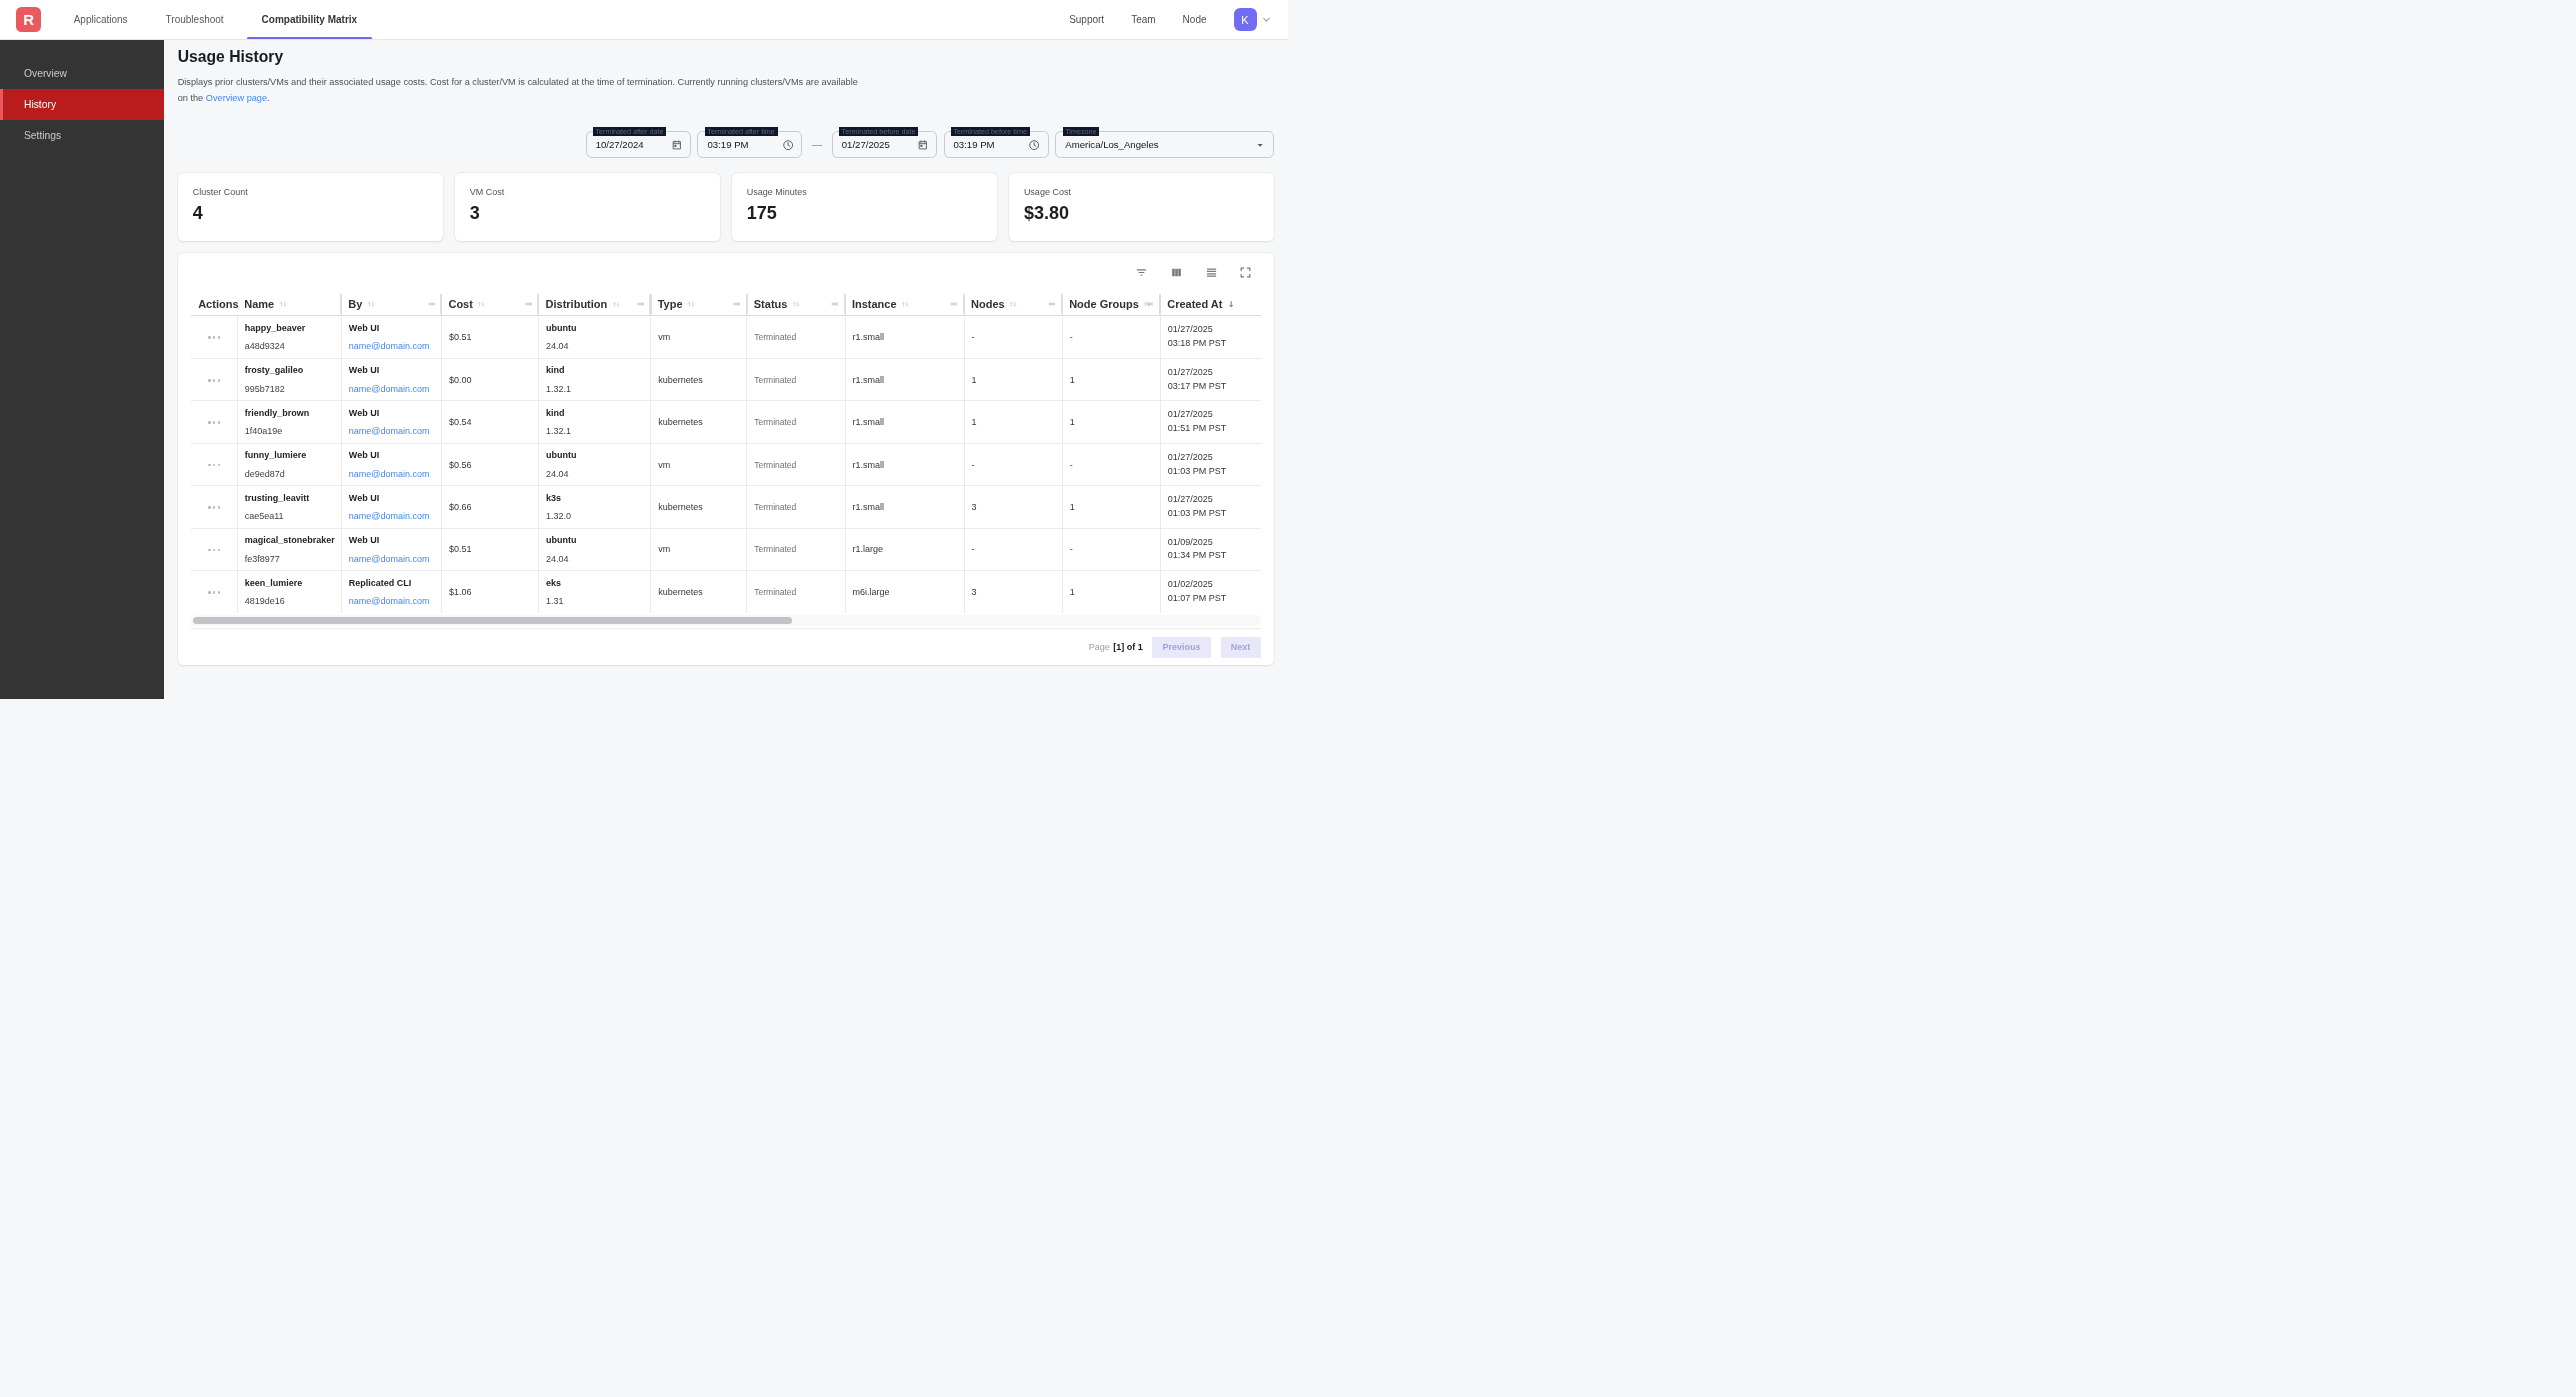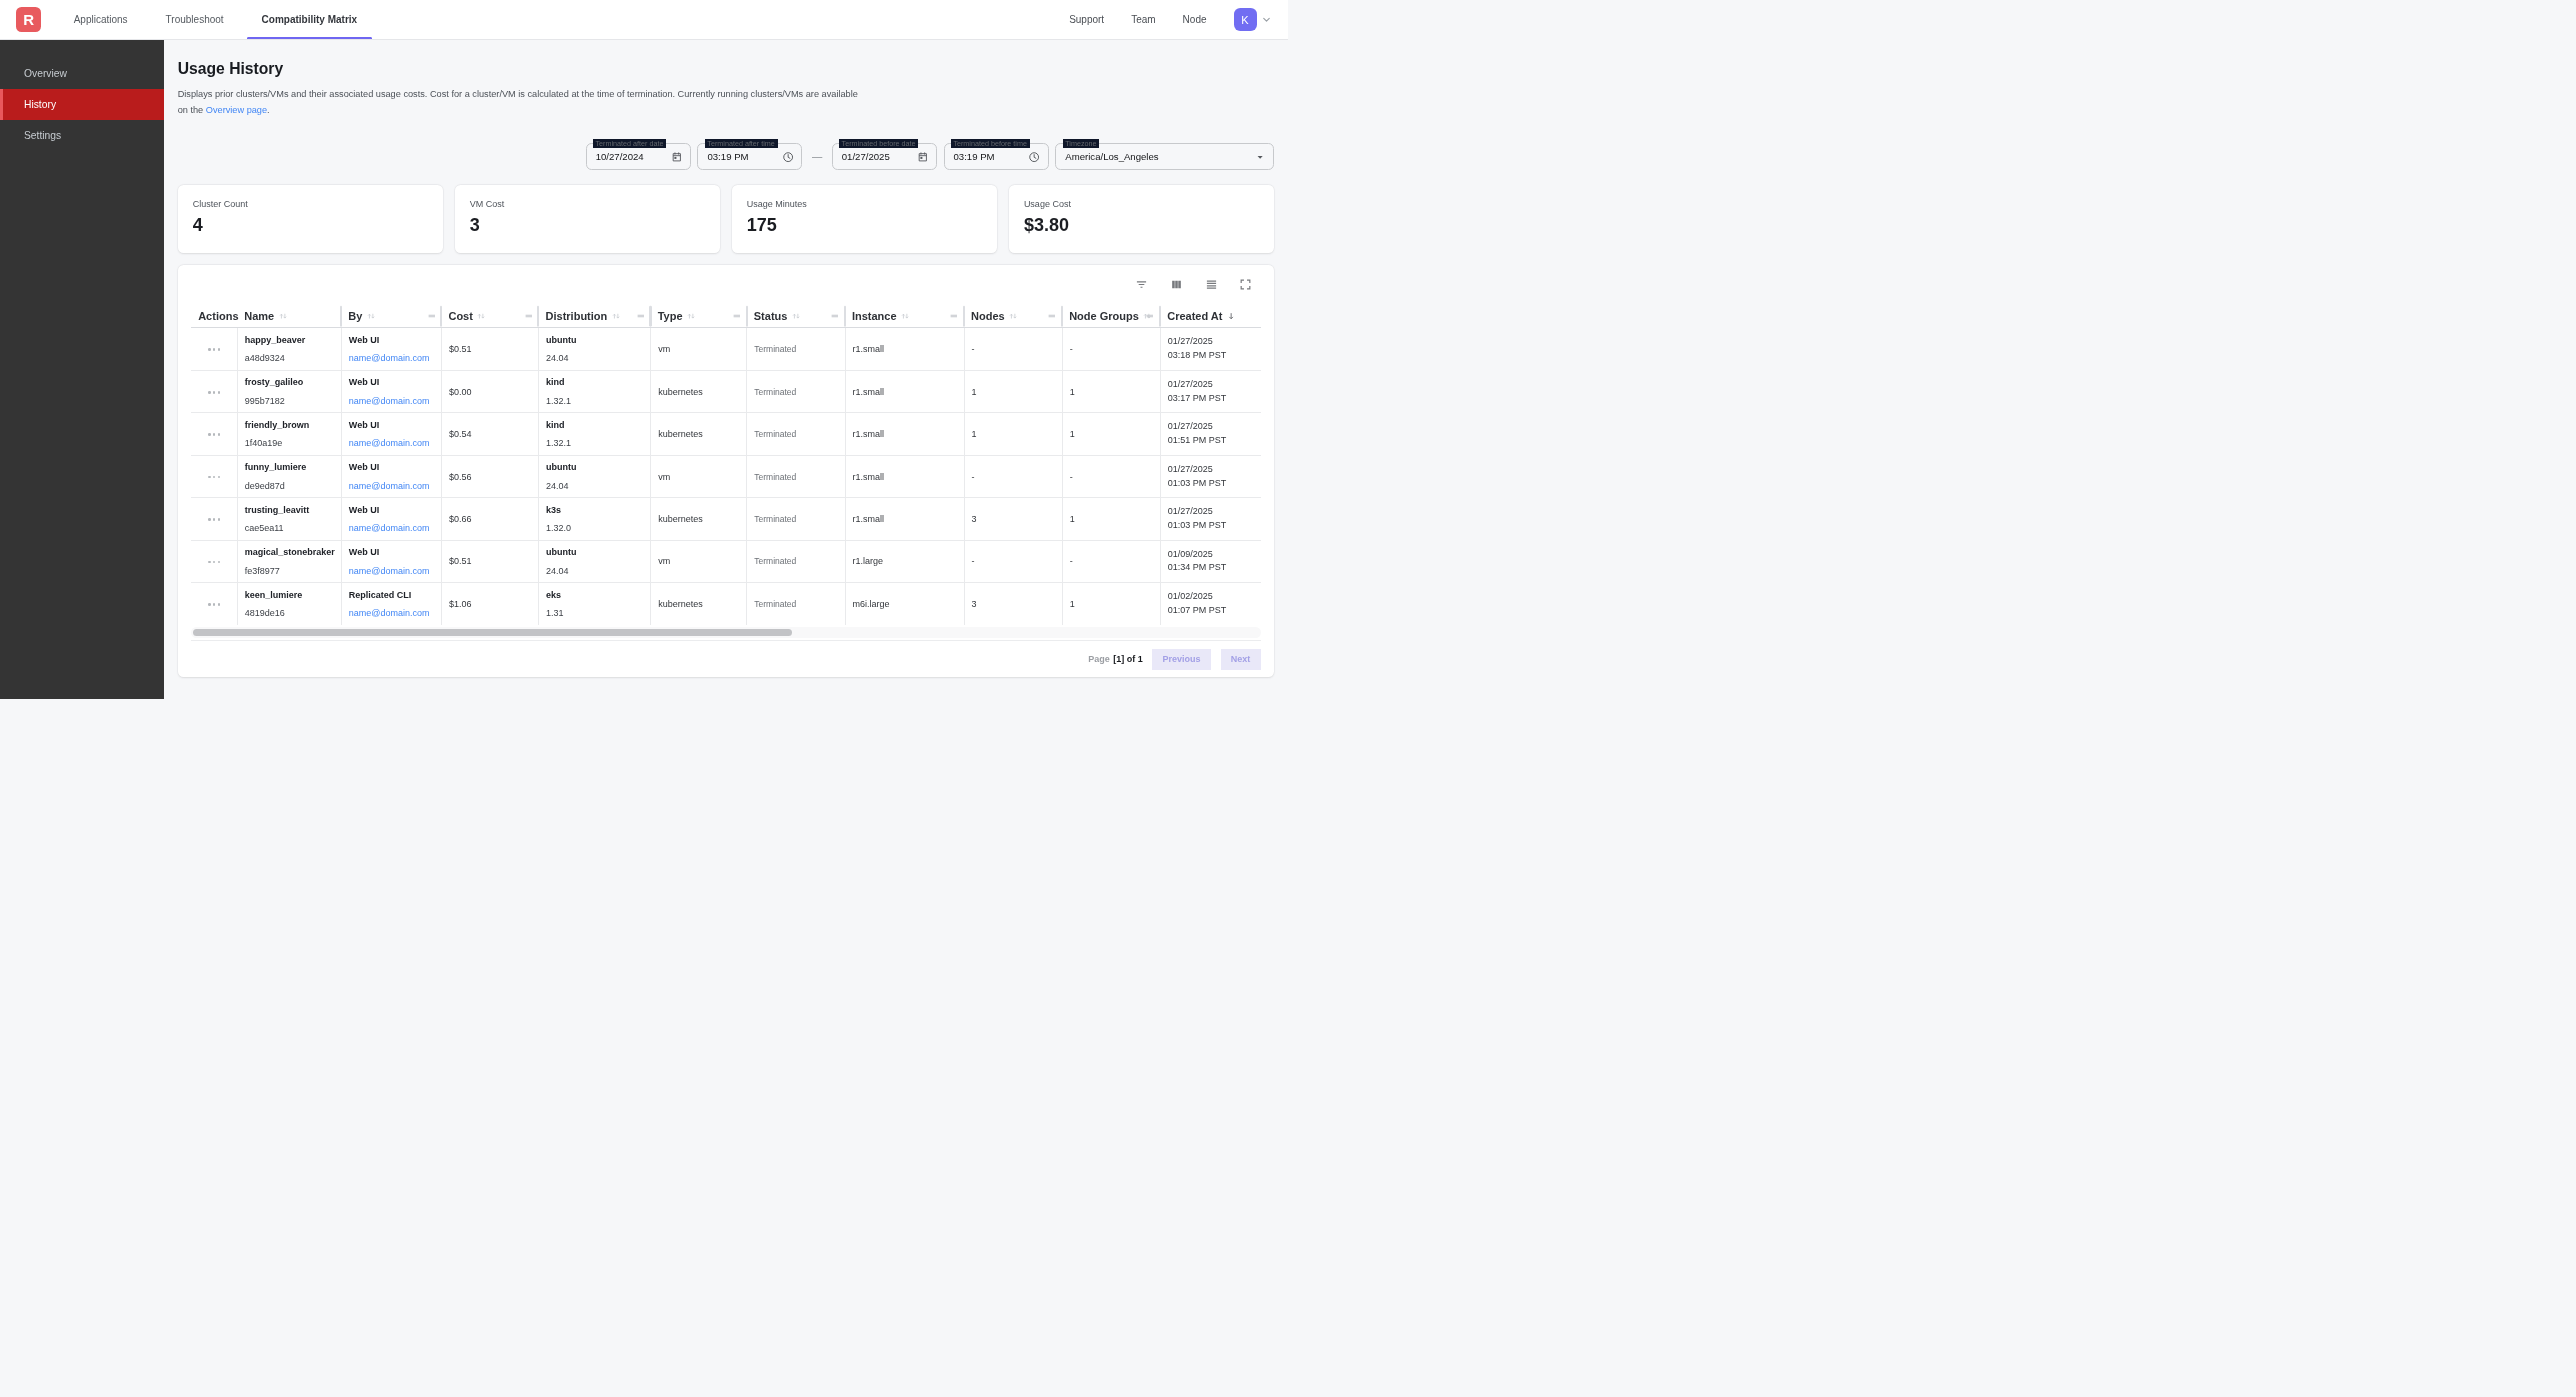--- a/index.html
+++ b/index.html
@@ -40,21 +40,21 @@
   .sidebar {
     position:absolute; top:40px; left:0; width:164px; height:715px;
     background:#343434; padding-top:18px;
   }
   .side-item {
     height:31px; display:flex; align-items:center; padding-left:21px;
     font-size:10.3px; color:#c7ccd1; cursor:pointer; border-left:3.4px solid transparent;
   }
   .side-item.active { background:#b91c1c; color:#ffffff; border-left-color:#e8585c; }
   
-  .main { position:absolute; top:40px; left:164px; width:1124px; height:659px; padding:0 13.7px; }
+  .main { position:absolute; top:28px; left:164px; width:1124px; height:659px; padding:0 13.7px; }
   .page-title { margin-top:20px; font-size:15.7px; font-weight:bold; color:#181b20; }
   .page-desc { margin-top:9px; font-size:9.2px; line-height:1.7; color:#4c5158; width:684px; }
   .page-desc a { color:#4186f5; text-decoration:none; cursor:pointer; }
   
   .filters { margin-top:25px; display:flex; justify-content:flex-end; align-items:center; gap:6.8px; }
   .field {
     position:relative; height:27px; border:0.7px solid #c7c9cc; border-radius:5.5px;
     display:flex; align-items:center; padding:0 6.8px 0 9px; cursor:pointer; background:transparent;
   }
   .field .flabel {
@@ -105,21 +105,21 @@
   .cell-status { color:#6c7076; font-size:8.5px; }
   .cell-two { line-height:1.55; }
   td.actions-cell { text-align:center; }
   .dots { display:inline-flex; gap:2.1px; align-items:center; cursor:pointer; background:none; border:none; padding:4.1px 2.7px; }
   .dots i { width:2.7px; height:2.7px; border-radius:50%; background:#b5b8bc; display:block; }
   
   .hscroll { height:11px; margin-top:2.1px; background:#f8f8f9; border-radius:5.5px; position:relative; }
   .hscroll .thumb { position:absolute; left:1.4px; top:2.1px; height:6.8px; width:56%; background:#c2c3c6; border-radius:4.1px; cursor:grab; }
   .grid-bottom-line { border-bottom:0.7px solid #ebecee; margin-top:2.7px; }
   .grid-footer { height:36px; display:flex; align-items:center; justify-content:flex-end; gap:9.6px; font-size:9px; }
-  .page-ind { color:#9b9ea3;font-weight:bold; }
+  .page-ind { color:#9b9ea3; }
   .page-ind b { color:#17191d; margin-left:3.4px; }
   .pg-btn {
     background:#e9e8f8; color:#a3a0e6; border:none; border-radius:0;
     font-weight:bold; font-size:9px; font-family:inherit; padding:5.5px 10.3px; cursor:pointer;
   }
 </style>
 </head>
 <body>
 
 <header class="topnav">

